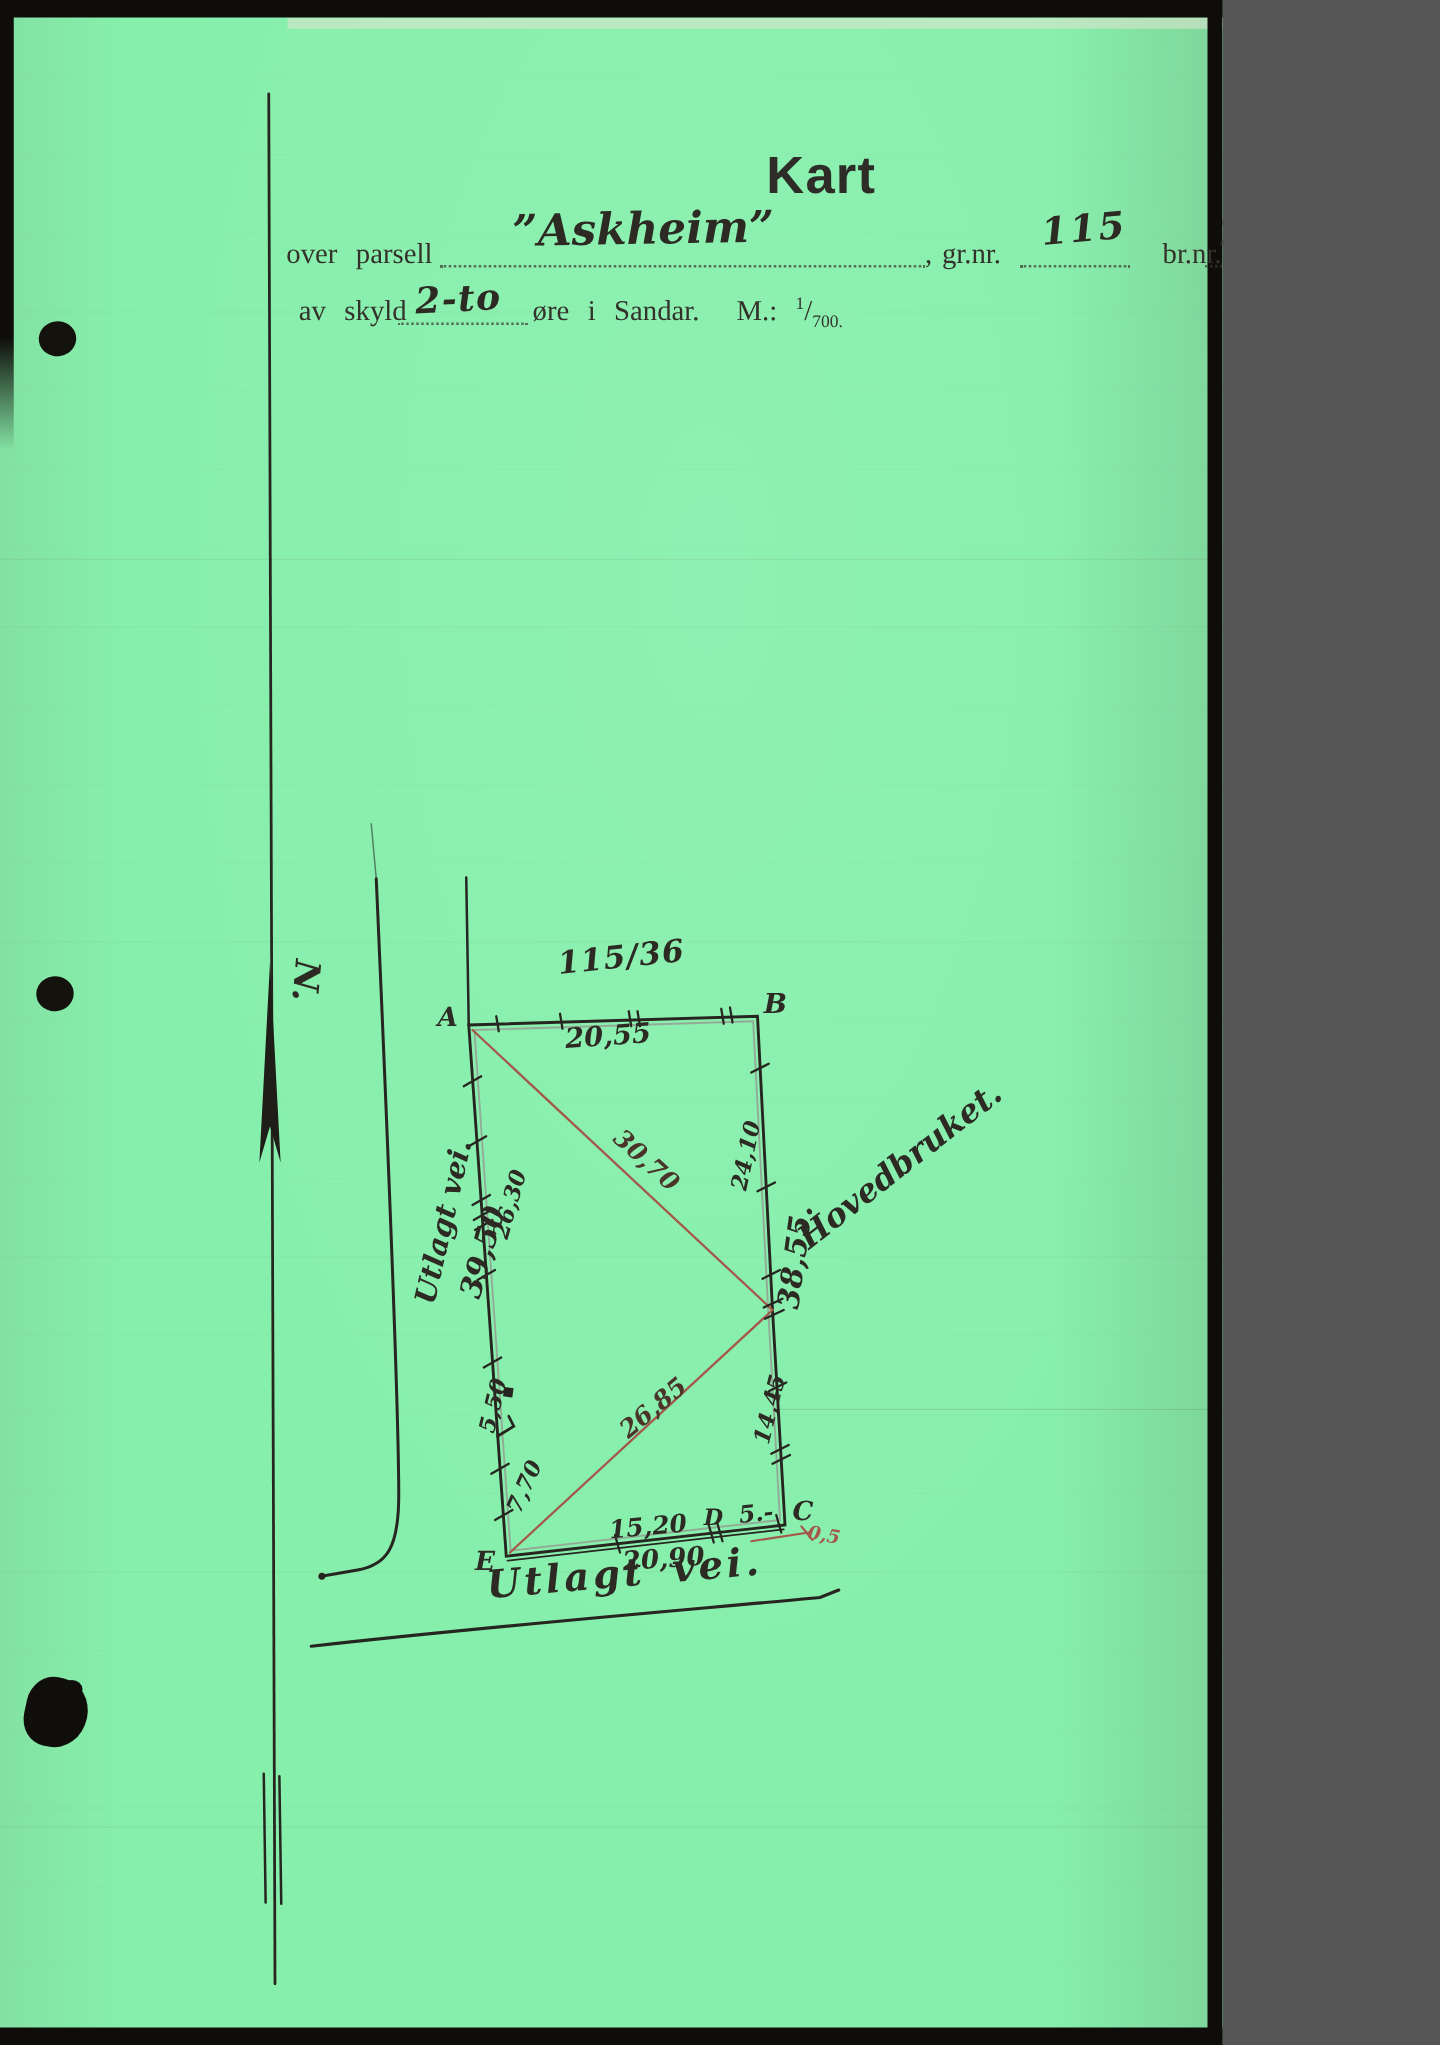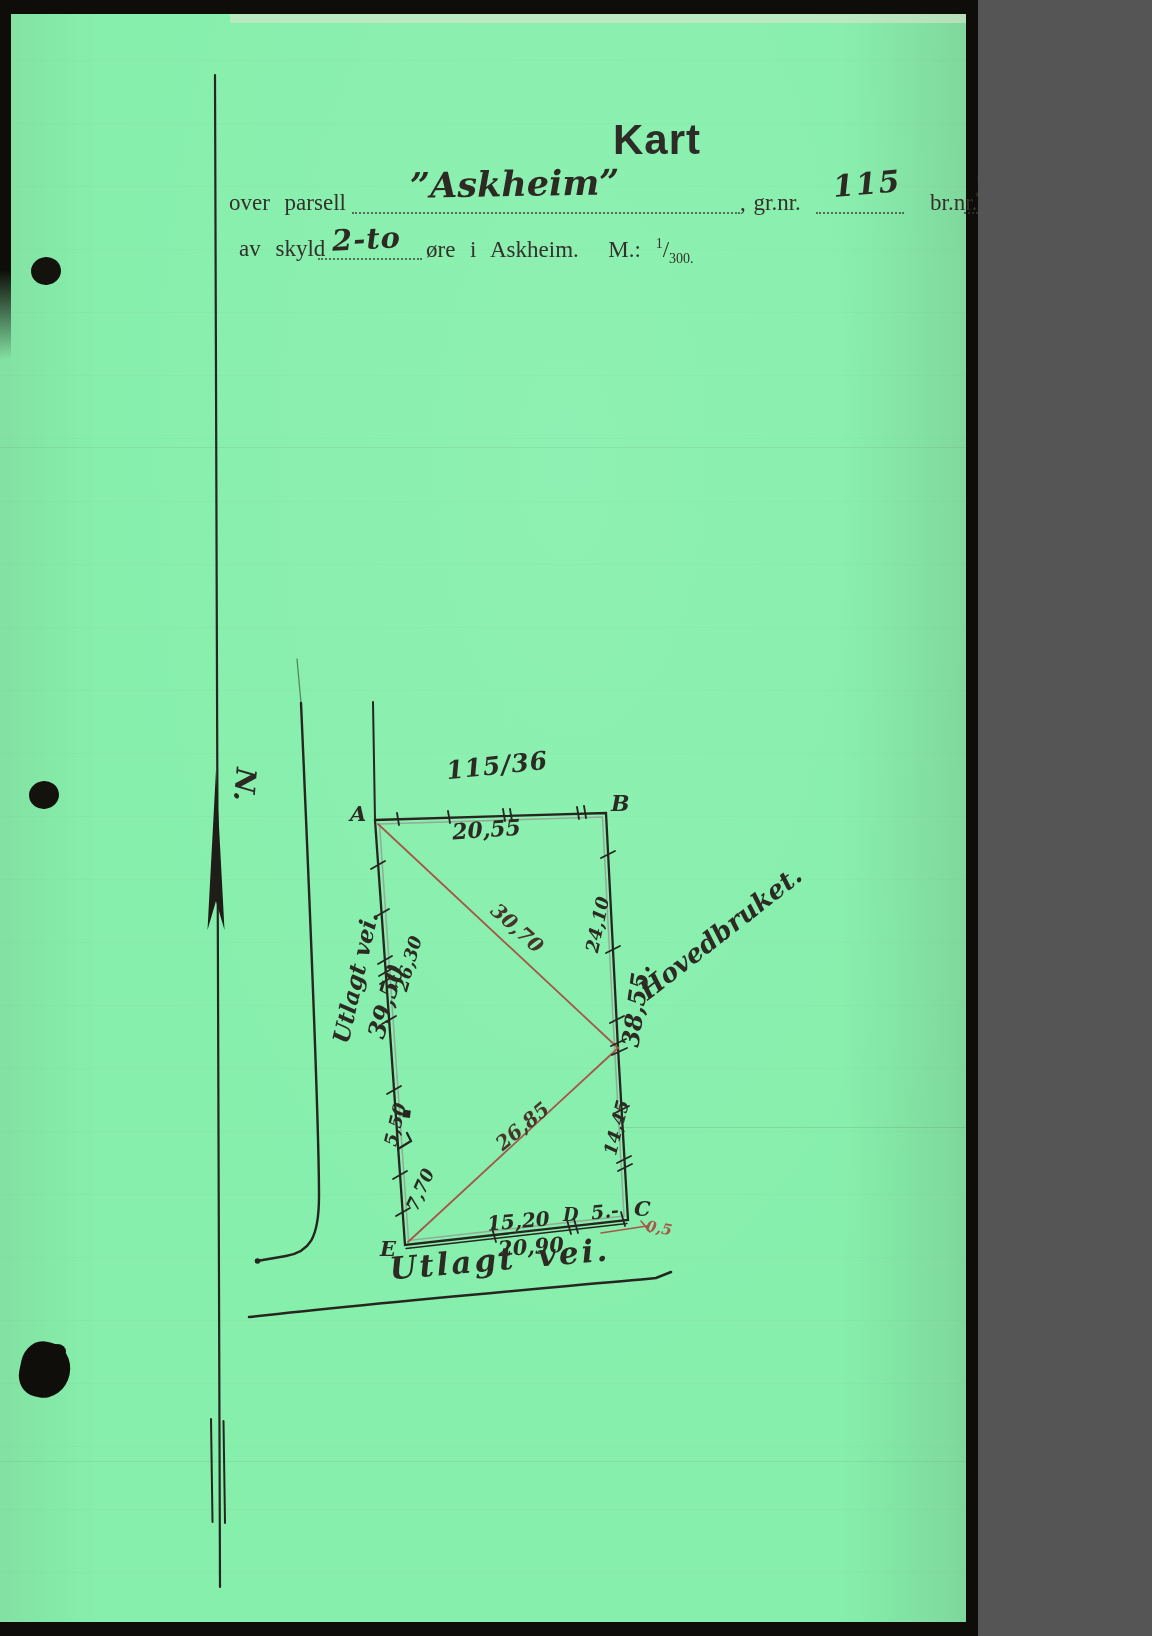--- a/index.html
+++ b/index.html
@@ -104,23 +104,23 @@
   <span class="dots" style="left:816px;top:186px;width:88px;height:26px;"></span>
   <span class="hw hand" id="l1-grval">115</span>
   <span class="print" style="left:930px;top:190px;word-spacing:2px;">br.nr.</span>
   <span class="dots" style="left:964px;top:186px;width:98px;height:26px;"></span>
   <span class="hw hand" id="l1-brval">21</span>
 
   <span class="print" style="left:239px;top:236px;">av skyld</span>
   <span class="dots" style="left:318px;top:232px;width:104px;height:26px;"></span>
   <span class="hw hand" id="l2-val">2-to</span>
   <span class="print" style="left:426px;top:236px;">
-    <span>øre i Askheim.</span>&nbsp;
+    <span>øre i Sandar.</span>&nbsp;
     <span>M.:</span>
-    <span class="frac"><sup>1</sup>/<sub>300.</sub></span>
+    <span class="frac"><sup>1</sup>/<sub>700.</sub></span>
   </span>
 
   <svg width="1152" height="1636" viewBox="0 0 1152 1636">
     <g stroke="#26251f" stroke-linecap="round">
       <line x1="215" y1="75" x2="220" y2="1587" stroke-width="2.2"></line>
       <line x1="211" y1="1419" x2="212.5" y2="1522" stroke-width="2"></line>
       <line x1="223.5" y1="1421" x2="225" y2="1523" stroke-width="2"></line>
     </g>
     <polygon points="216,770 207.5,930 216,901 224.5,930" fill="#1e1d17"></polygon>
     <g stroke="#26251f" fill="none" stroke-linecap="round">

